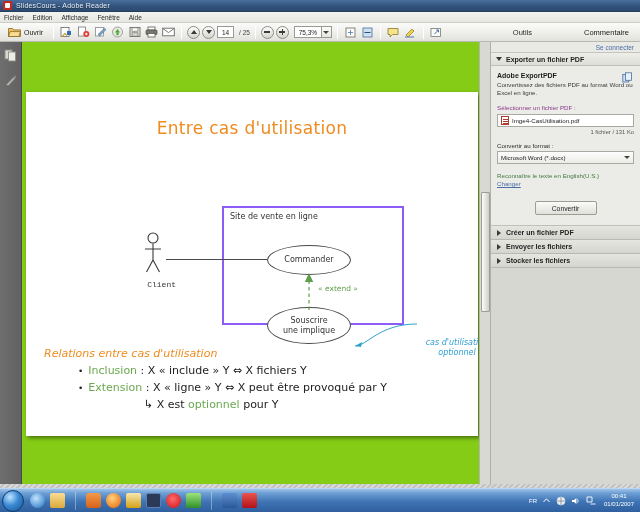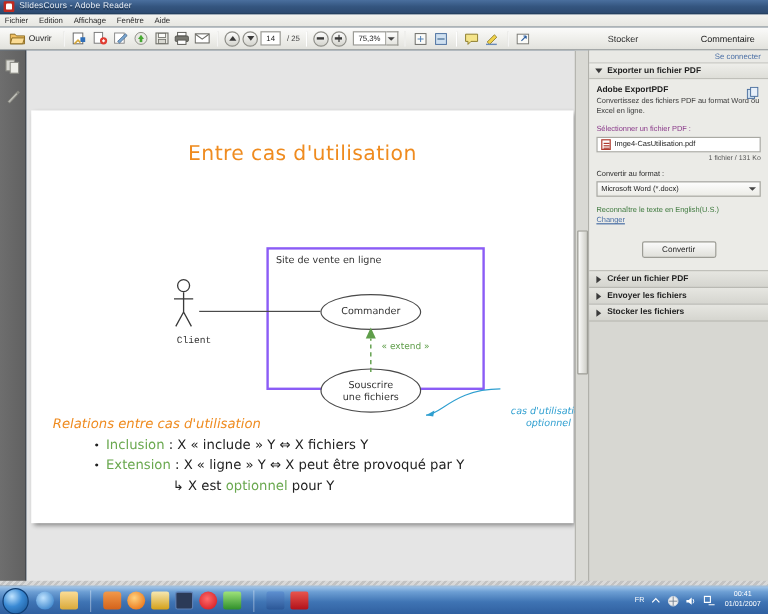--- a/index.html
+++ b/index.html
@@ -87,21 +87,21 @@
     position:absolute; left:0; top:42px; width:22px; height:446px;
     background:linear-gradient(90deg,#6e6e6e,#616161);
     border-right:1px solid #4a4a4a; padding-top:5px;
     display:flex; flex-direction:column; align-items:center; gap:9px;
   }
   .railbtn{width:16px;height:16px;display:flex;align-items:center;justify-content:center;}
 
   
   .docarea{
     position:absolute; left:22px; top:42px; width:468px; height:446px;
-    background:#e5e5e5; overflow:hidden;
+    background:#84cc16; overflow:hidden;
   }
   .page{
     position:absolute; left:4px; top:50px; width:452px; height:344px;
     background:#ffffff; box-shadow:2px 2px 4px rgba(0,0,0,.45);
   }
   .docscroll{
     position:absolute; right:0; top:0; width:11px; height:446px;
     background:#d9d9d4; border-left:1px solid #b5b5af;
   }
   .docscroll .thumb{
@@ -387,21 +387,21 @@
     <div class="sep"></div>
 
     <div class="tbtn">
       <svg width="12" height="11" viewBox="0 0 12 11">
         <rect x="1" y="1.5" width="9.5" height="8" fill="#fbfbf8" stroke="#7a7a74" stroke-width="0.8"></rect>
         <path d="M4.5 7 L8.5 3 M8.5 3H6.2 M8.5 3v2.3" stroke="#2f5f9f" stroke-width="0.9" fill="none"></path>
       </svg>
     </div>
 
     <div class="tabs">
-      <div class="tab">Stocker</div>
+      <div class="tab">Outils</div>
       <div class="tab active">Commentaire</div>
     </div>
   </div>
 
   <div class="leftrail">
     <div class="railbtn">
       <svg width="14" height="14" viewBox="0 0 14 14">
         <rect x="1" y="2" width="7" height="9" fill="#d9d9d4" stroke="#8d8d86" stroke-width="0.9"></rect>
         <rect x="4.5" y="4" width="7" height="9" fill="#eeeee9" stroke="#8d8d86" stroke-width="0.9"></rect>
       </svg>
@@ -432,21 +432,21 @@
 
       <div class="link-actor"></div>
 
       <div class="ellipse ell-commander">
         <span>Commander</span>
       </div>
 
       <div class="ellipse ell-souscrire">
         <span>
           <span>Souscrire</span><br>
-          <span>une fichiers</span>
+          <span>une implique</span>
         </span>
       </div>
 
       <svg style="position:absolute;left:276px;top:180px;width:14px;height:38px;" viewBox="0 0 14 38">
         <path d="M7 38 V10" stroke="#5f9e4a" stroke-width="1.2" stroke-dasharray="3.5,3" fill="none"></path>
         <path d="M7 1 L11.2 10 H2.8z" fill="#5f9e4a"></path>
       </svg>
       <div class="extend-label">« extend »</div>
 
       <svg style="position:absolute;left:327px;top:224px;width:66px;height:32px;" viewBox="0 0 66 32">

